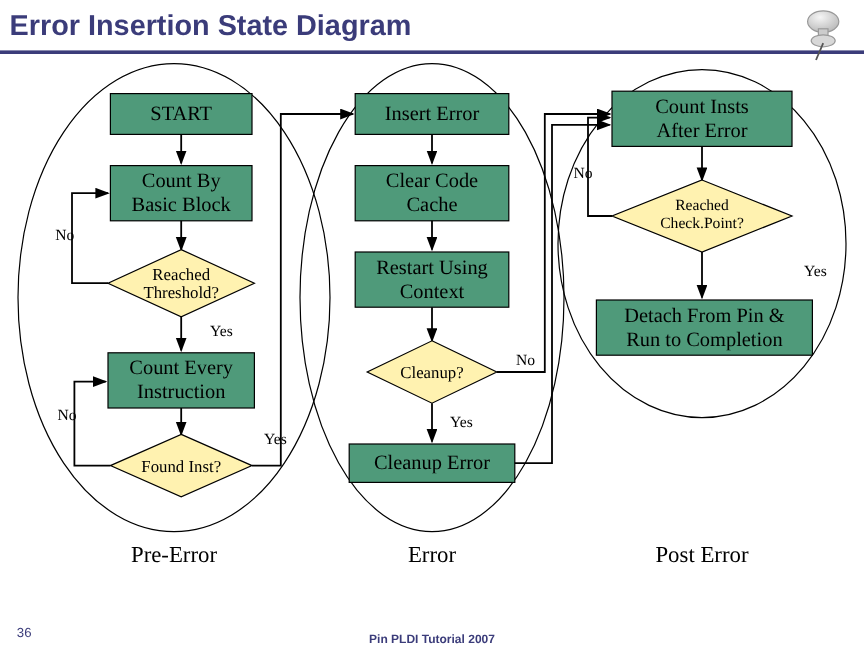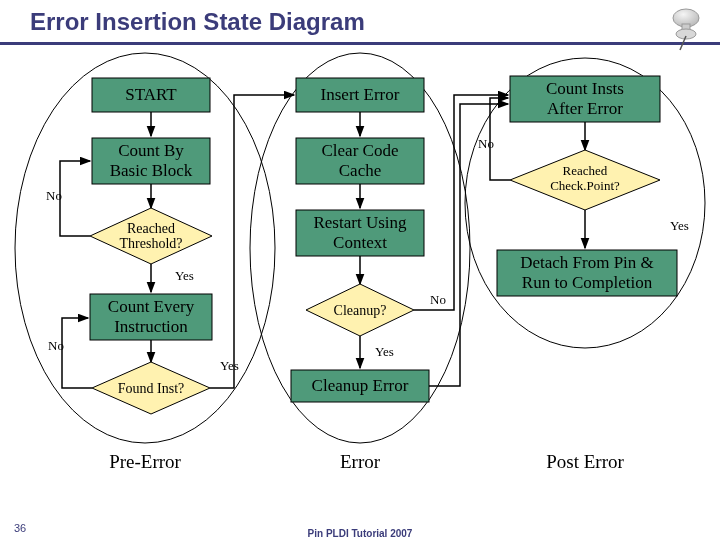--- a/index.html
+++ b/index.html
@@ -8,21 +8,21 @@
     background: #fff;
     font-family: "Times New Roman", Times, serif;
     position: relative;
     overflow: hidden;
   }
   .title {
     font-family: Verdana, Arial, sans-serif;
     font-weight: bold;
     font-size: 24px;
     color: #3b3c7a;
-    padding: 8px 30px 2px;
+    padding: 8px 8px 2px;
   }
   .hr { height: 3px; background: #3b3c7a; margin: 4px 0 0 0; }
   svg.stage { position: absolute; left: 0; top: 48px; width: 720px; height: 460px; }
   .footer {
     position: absolute; left: 0; bottom: 1px; width: 100%;
     text-align: center;
     font-family: Verdana, Arial, sans-serif;
     font-weight: bold; font-size: 10px; color: #3b3c7a;
   }
   .pagenum {

